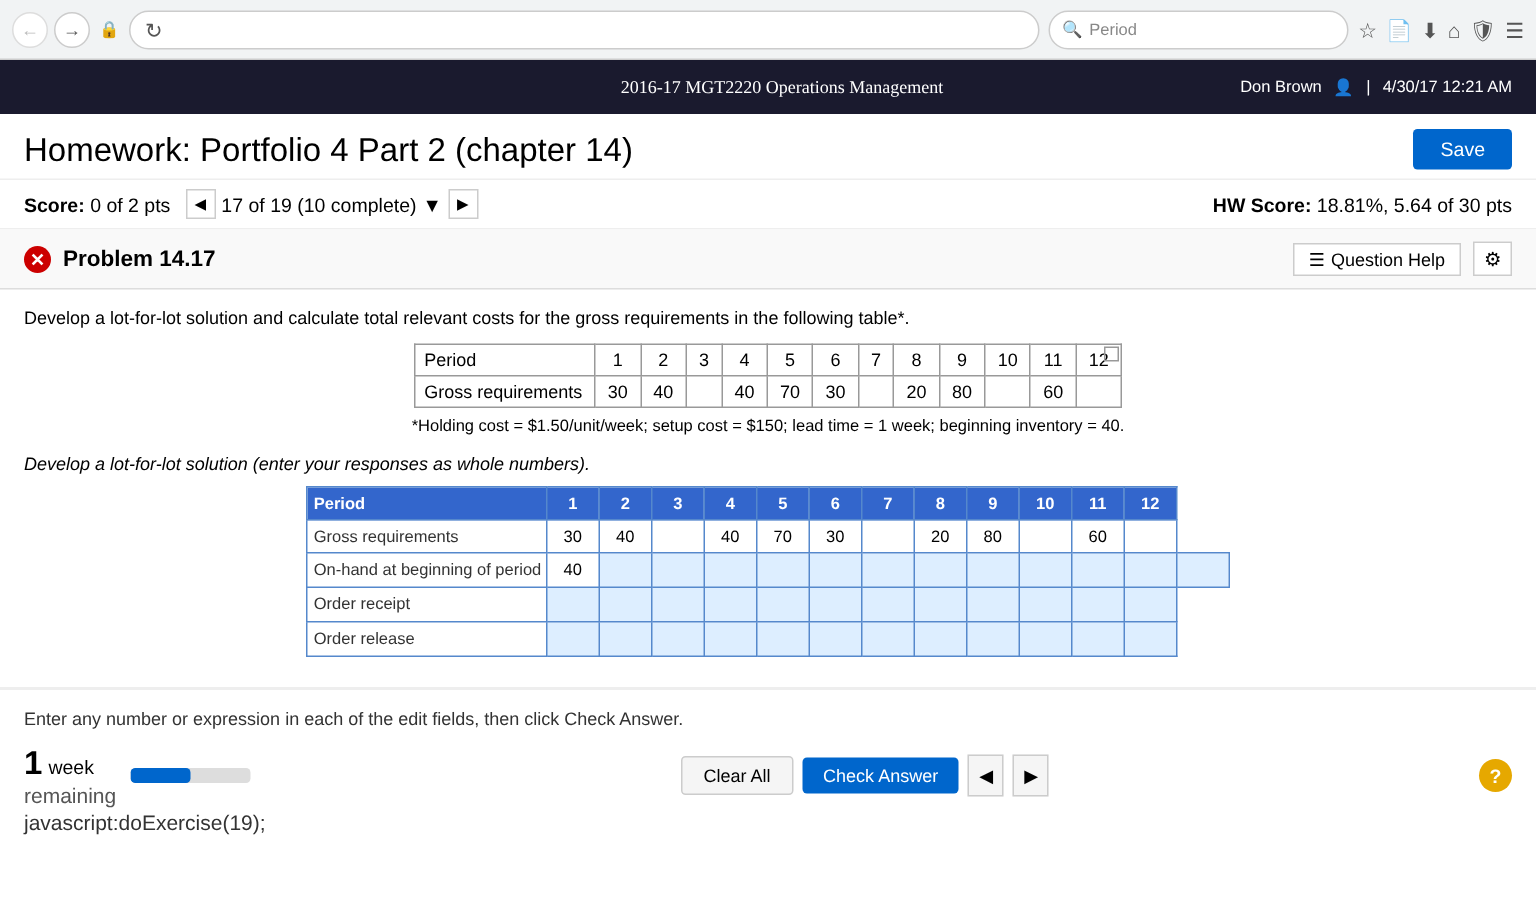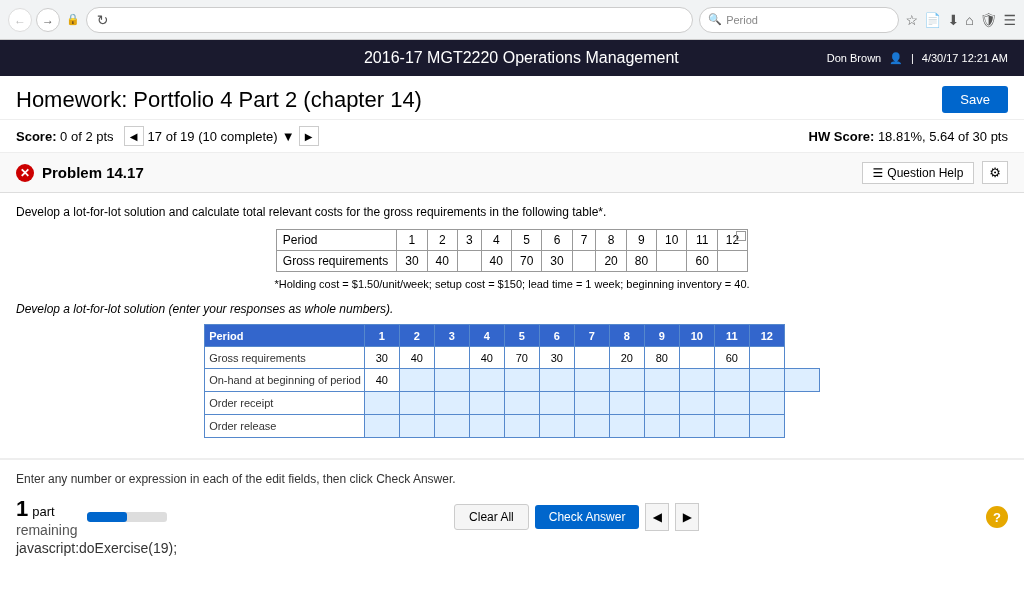--- a/index.html
+++ b/index.html
@@ -62,21 +62,21 @@
     .top-bar {
       background: #1a1a2e;
       color: #fff;
       display: flex;
       align-items: center;
       justify-content: space-between;
       padding: 8px 16px;
       height: 36px;
       font-size: 12px;
     }
-    .top-bar-title { flex: 1; text-align: center; font-size: 16px; }
+    .top-bar-title { flex: 1; text-align: center; font-size: 12px; font-family: Liberation Serif, serif; }
     .top-bar-right { display: flex; align-items: center; gap: 8px; font-size: 11px; }
 
     
     .page-header {
       display: flex;
       align-items: center;
       justify-content: space-between;
       padding: 10px 16px 6px;
       border-bottom: 1px solid #eee;
     }
@@ -498,21 +498,21 @@
       </table>
   </div>
 </div>
 
 <div class="bottom-section">
   <p class="enter-prompt">Enter any number or expression in each of the edit fields, then click Check Answer.</p>
   <div style="display:flex; align-items:center; gap:10px;">
     <div style="display:flex; flex-direction:column; align-items:flex-start;">
       <div style="display:flex; align-items:baseline; gap:4px;">
         <span style="font-size:22px; font-weight:bold;">1</span>
-        <span style="font-size:13px;">part</span>
+        <span style="font-size:13px;">week</span>
       </div>
       <span style="font-size:14px; color:#555;">remaining</span>
     </div>
     <div style="display:flex; flex-direction:column; gap:3px;">
       <div class="progress-bar-outer">
         <div class="progress-bar-inner" style="width:50%"></div>
       </div>
     </div>
     <div class="bottom-right">
       <button class="clear-all-btn">Clear All</button>

